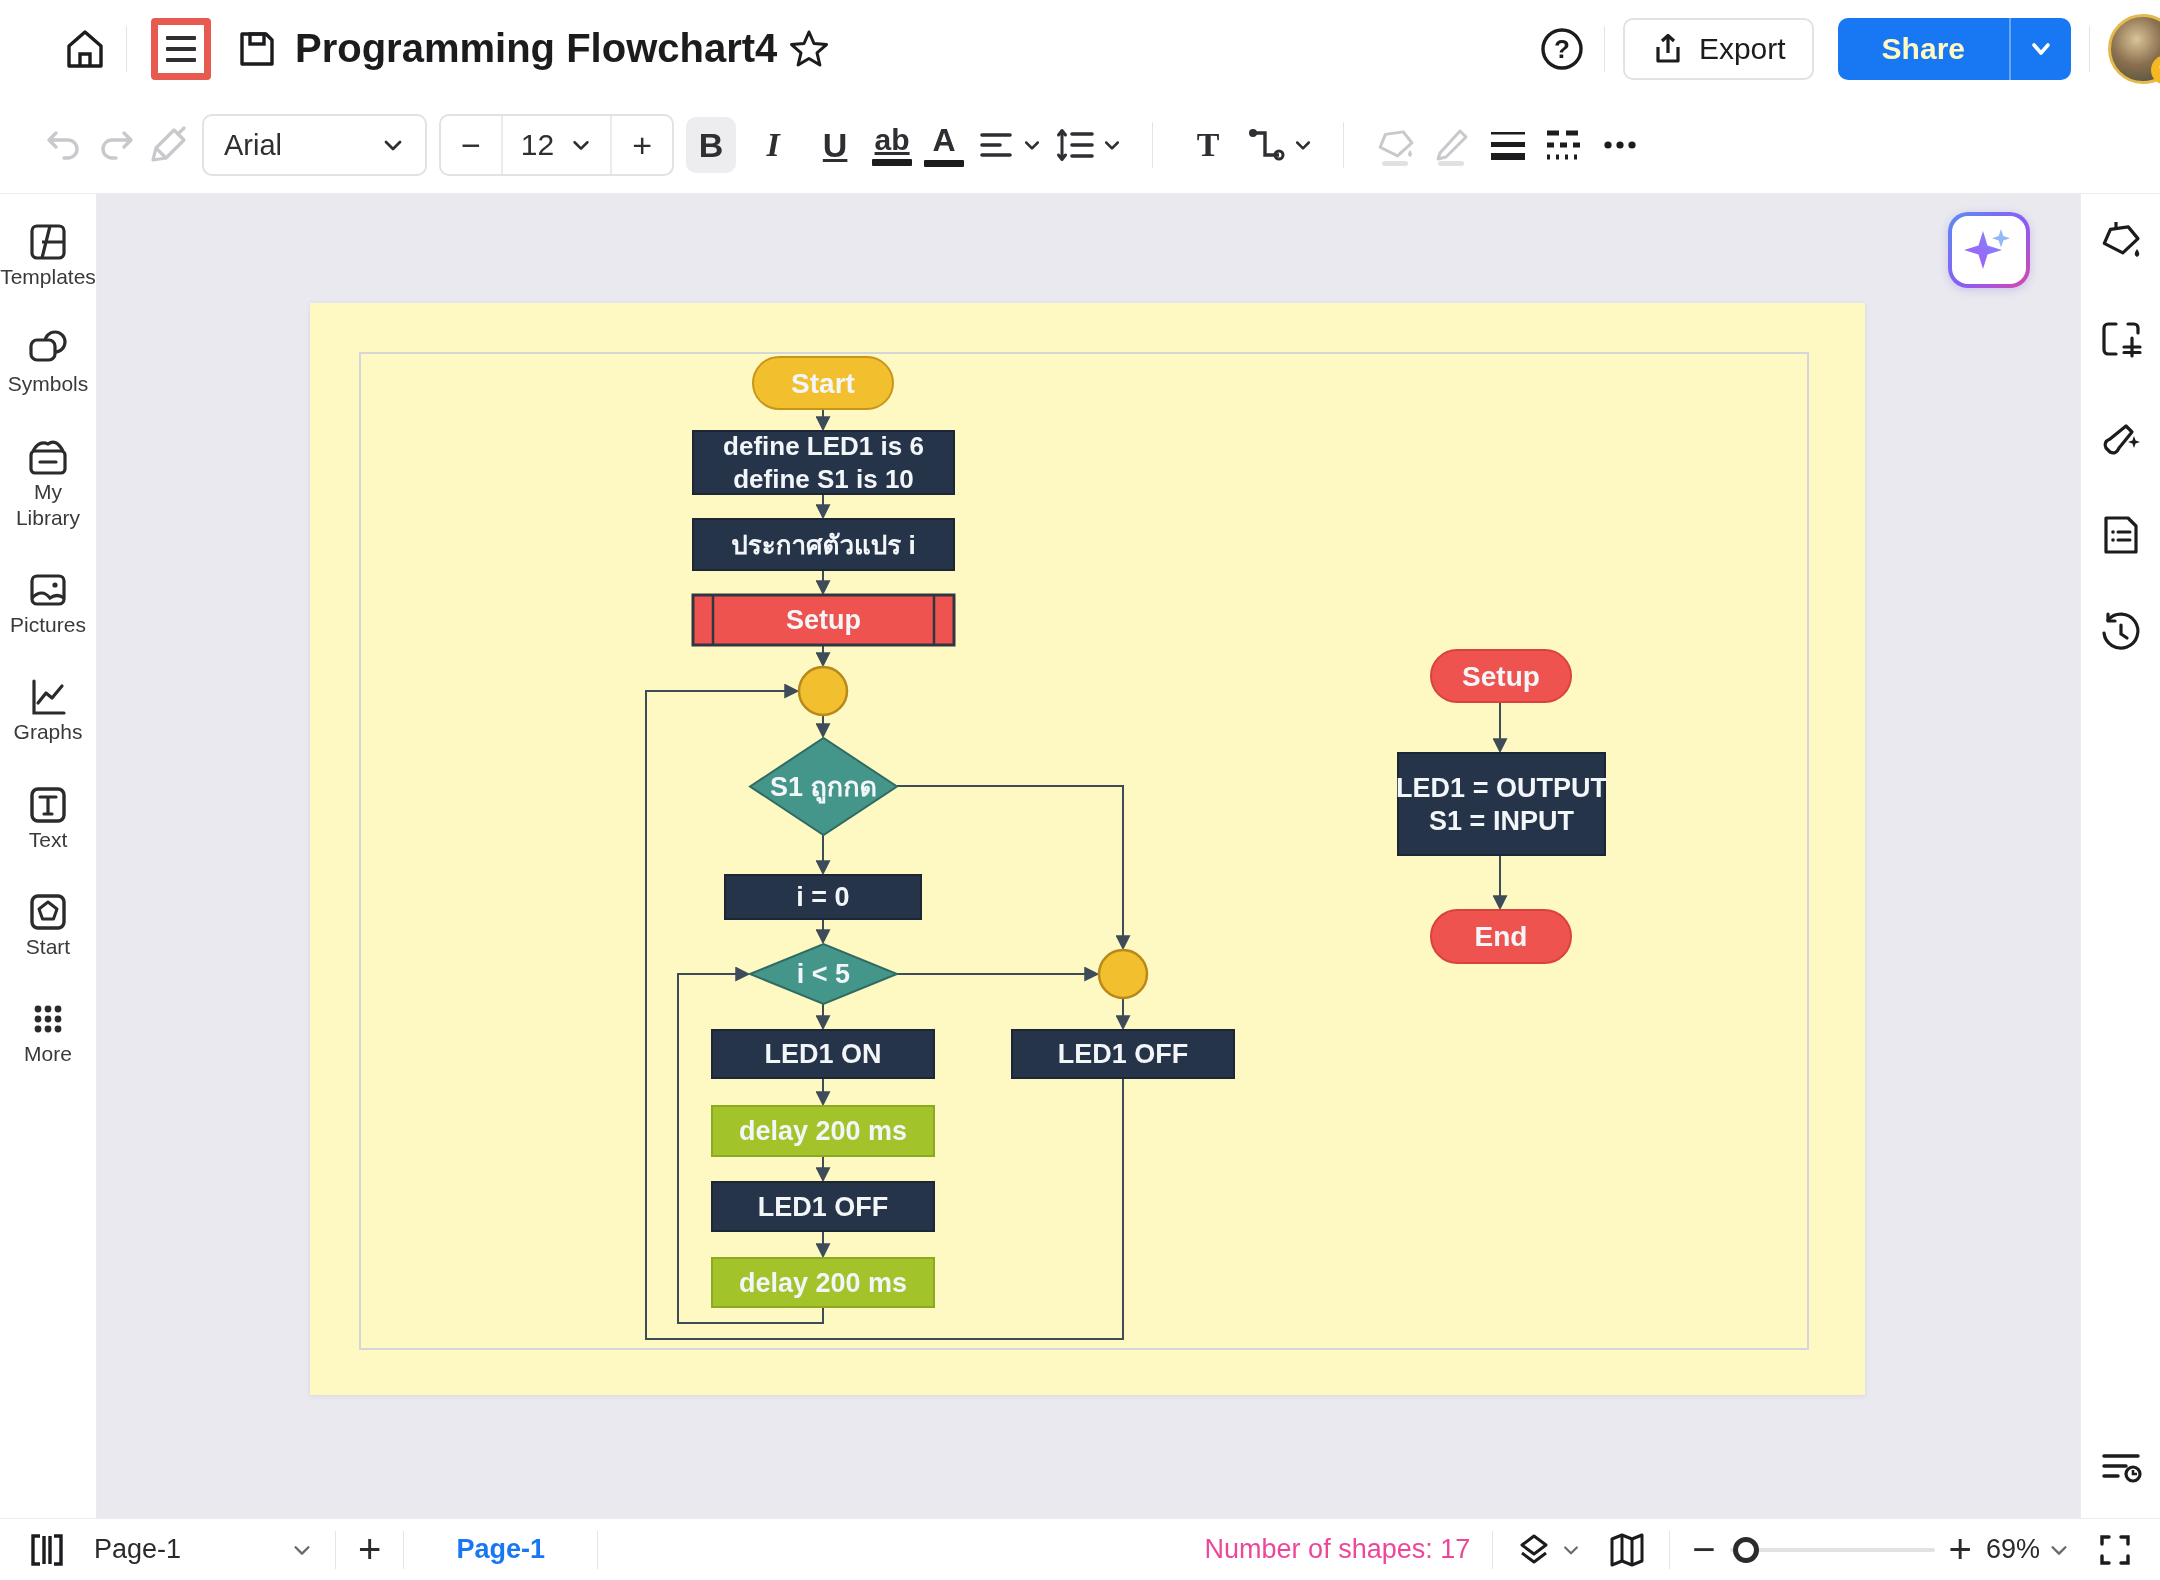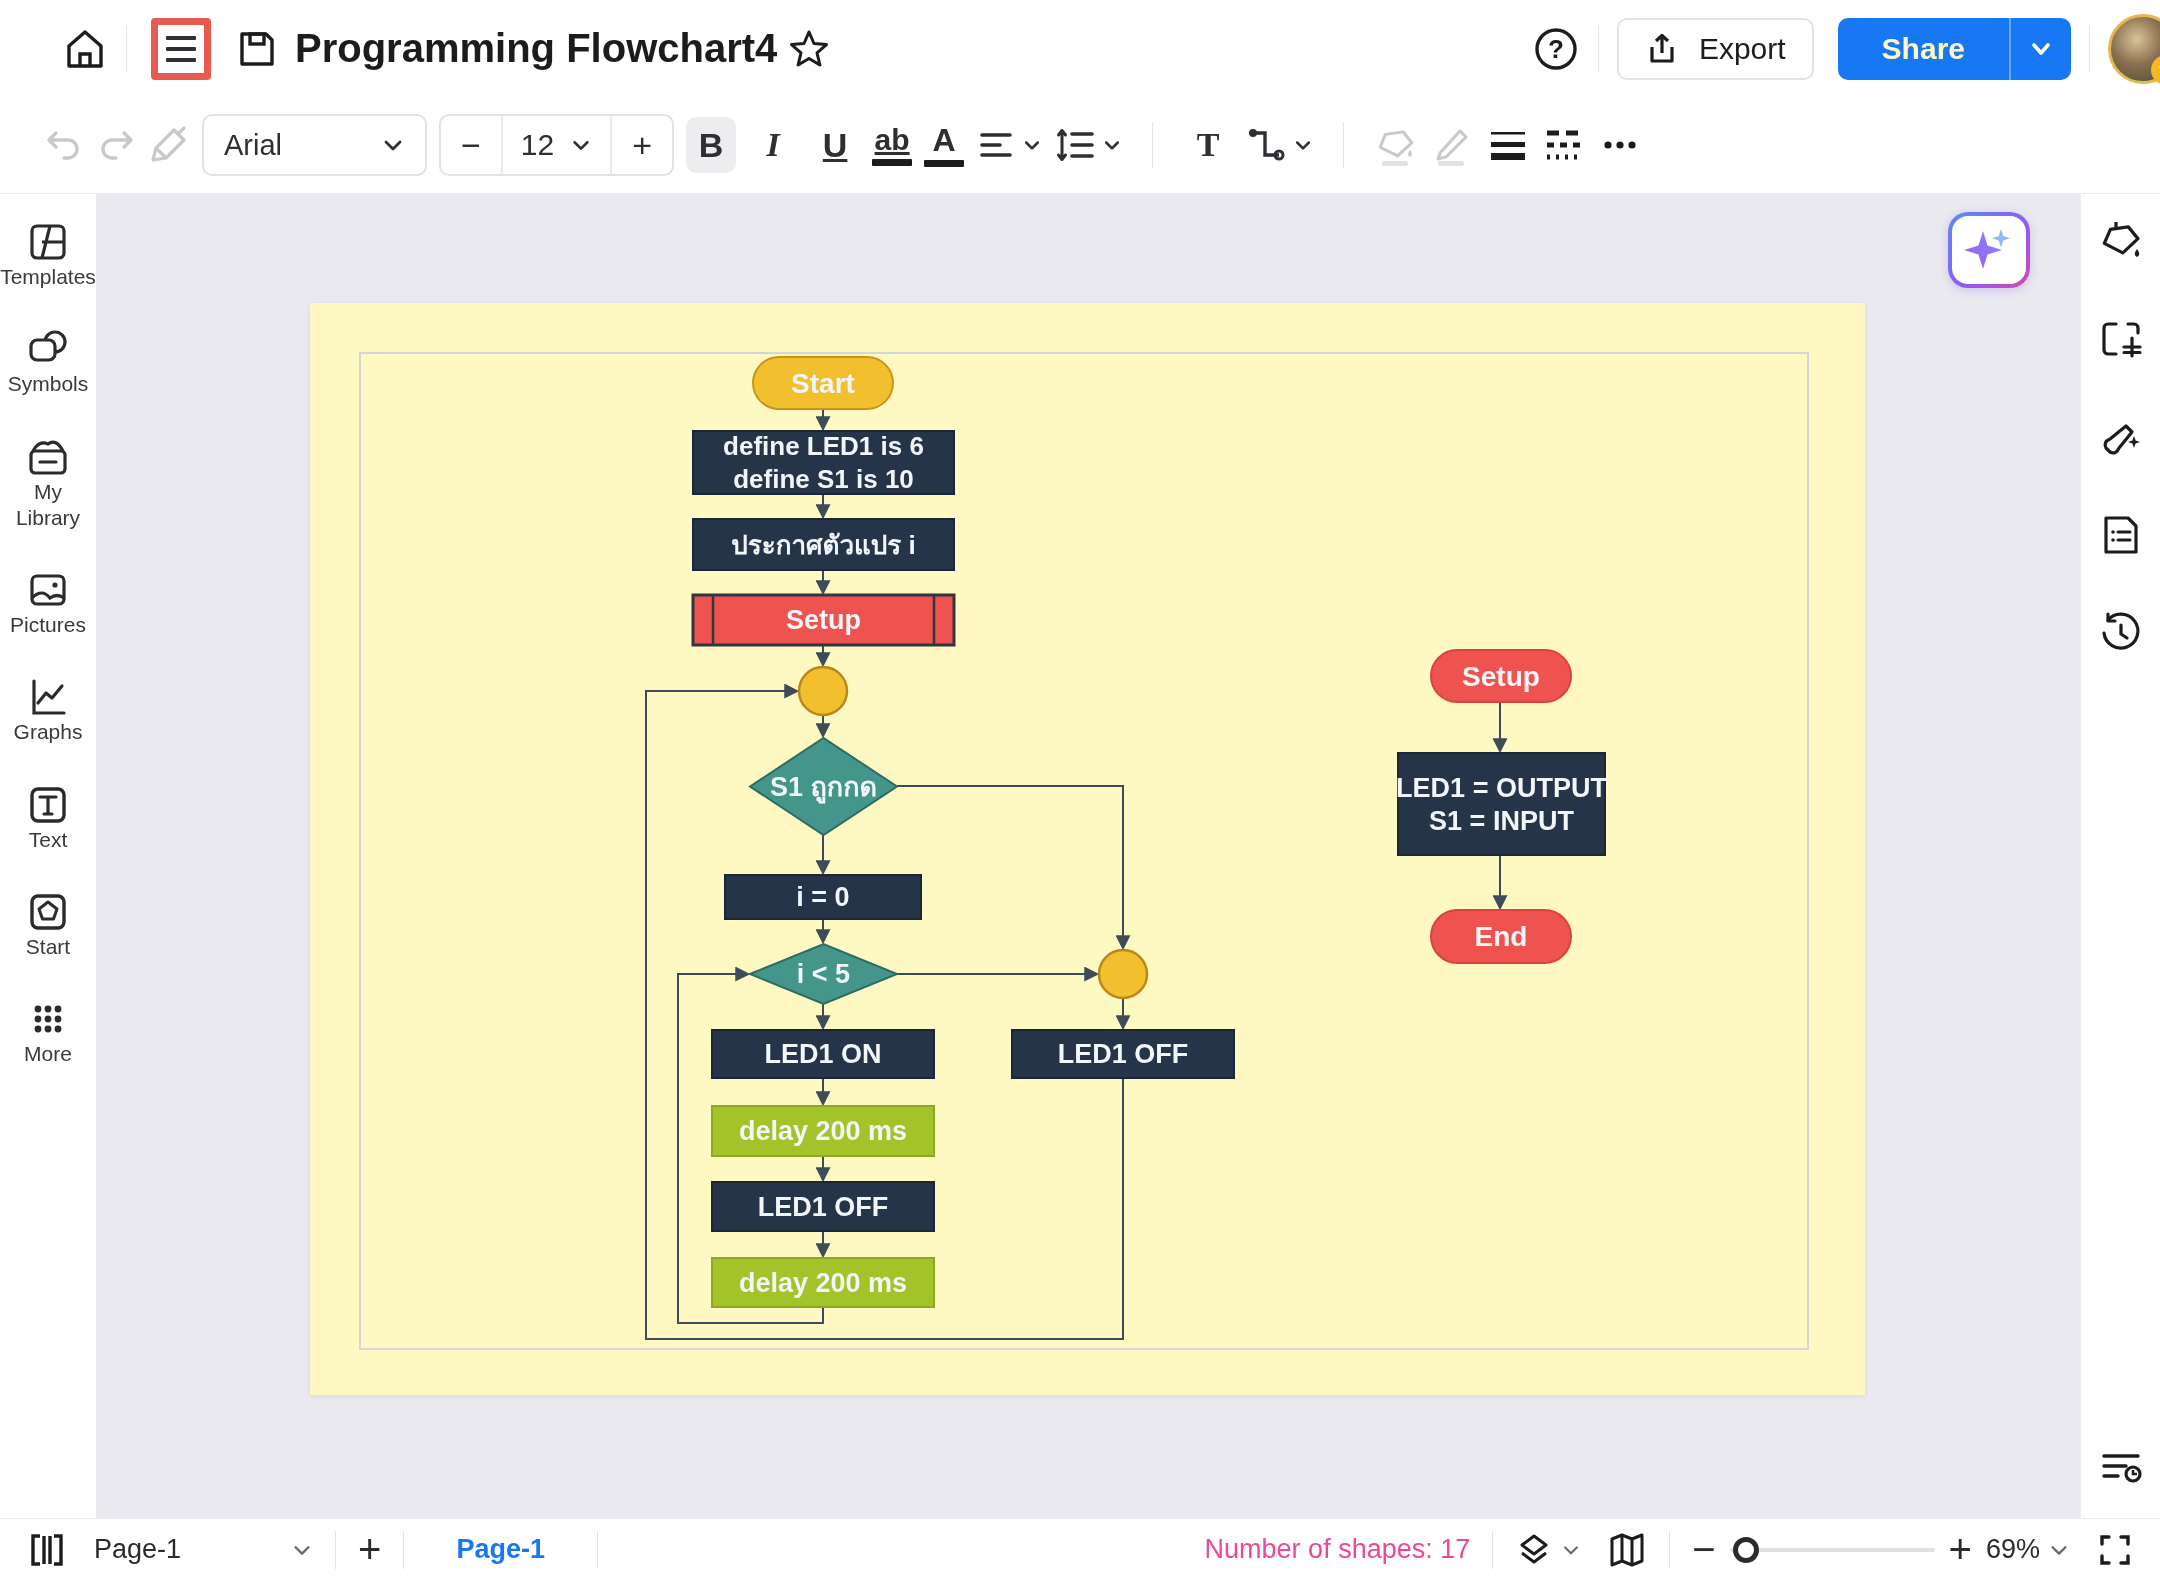--- a/index.html
+++ b/index.html
@@ -13,21 +13,21 @@
     display:flex; align-items:center; padding:0 22px;margin-left:40px; }
   .hdr-gap { width:18px; }
   .vdiv { width:1px; height:46px; background:#e3e3e6; margin:0 18px; flex:0 0 auto; }
   .icon-btn { display:flex; align-items:center; justify-content:center; flex:0 0 auto; cursor:pointer; }
   #menu-box { width:60px; height:62px; border:7px solid #E65A4F; border-radius:4px;
     display:flex; align-items:center; justify-content:center; margin:0 6px; }
   .hamburger { display:flex; flex-direction:column; gap:7px; }
   .hamburger span { width:30px; height:4px; background:#2e2e33; border-radius:1px; }
   #doc-title { font-size:40px; font-weight:700; color:#1c1c1f; margin:0 10px 0 16px; white-space:nowrap; }
   #header .spacer { flex:1; }
-  .btn-export { display:flex; align-items:center; gap:20px; height:62px; padding:0 26px;
+  .btn-export { display:flex; align-items:center; gap:14px; height:62px; padding:0 26px;
     border:2px solid #e2e2e5; border-radius:10px; font-size:30px; color:#1c1c1f; cursor:pointer; }
   .btn-share { display:flex; height:62px; border-radius:10px; overflow:hidden; margin-left:24px; cursor:pointer; }
   .btn-share .main { background:#1877F2; color:#fef9c3; font-size:30px; font-weight:600;
     display:flex; align-items:center; padding:0 44px; }
   .btn-share .arrow { background:#1877F2; border-left:2px solid rgba(255,255,255,.35);
     width:62px; display:flex; align-items:center; justify-content:center; }
   #avatar { width:70px; height:70px; border-radius:50%; position:relative; flex:0 0 auto; cursor:pointer;
     background:radial-gradient(circle at 40% 35%, #d8c49a 0%, #8a6f4e 45%, #3e4a3a 100%);
     border:3px solid #E4B94E; }
   #avatar .badge { position:absolute; right:-6px; bottom:-4px; width:30px; height:30px; border-radius:50%;

